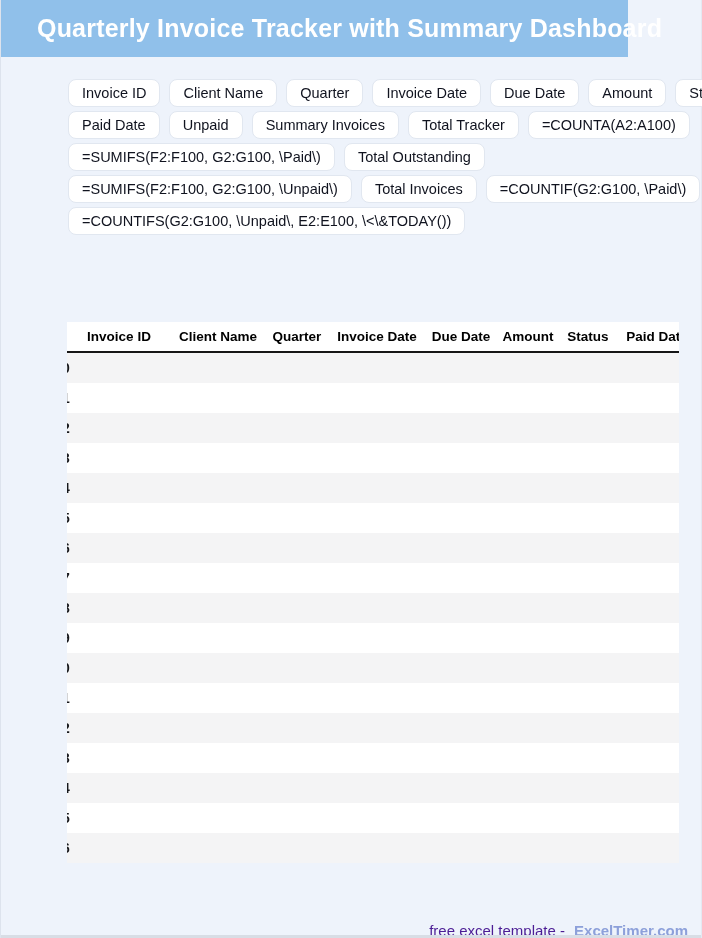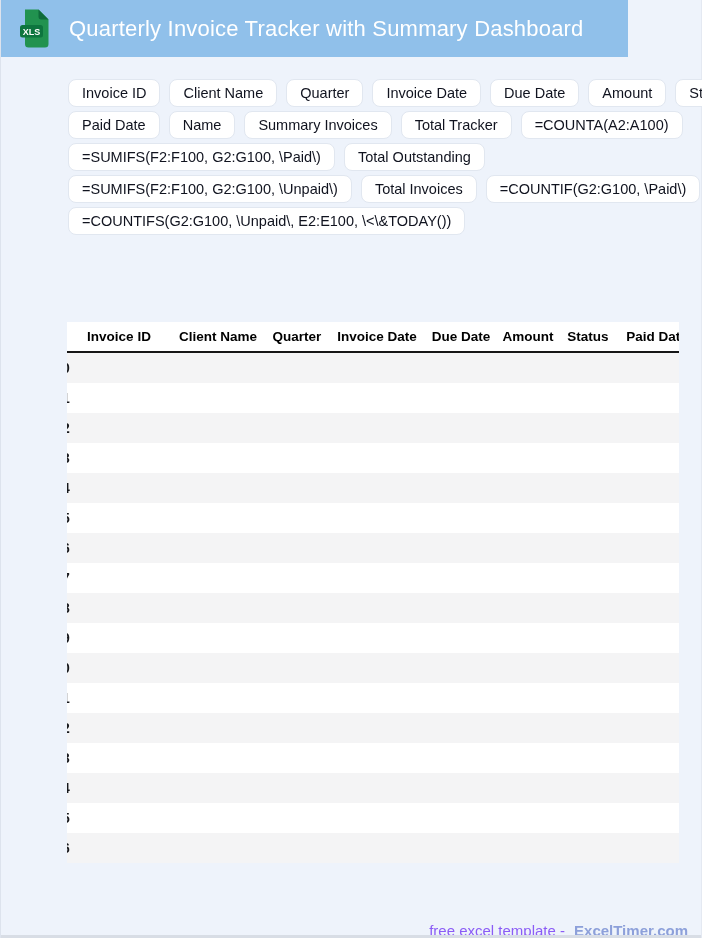--- a/index.html
+++ b/index.html
@@ -19,21 +19,21 @@
     background:#d8dde5;
   }
   
   .topbar{
     position:absolute;left:0;top:0;width:627px;height:57px;
     background:#90c0ea;
     display:flex;align-items:center;
     padding-left:17px;box-sizing:border-box;gap:19px;
   }
   .title{
-    color:#ffffff;font-size:22px;font-weight:400;letter-spacing:.2px;
+    color:#ffffff;font-size:25px;font-weight:700;letter-spacing:.2px;
     white-space:nowrap;
   }
   
   .chips{
     position:absolute;left:67px;top:79px;width:616px;
   }
   .chip-row{display:flex;gap:9px;margin-bottom:4px;}
   .chip{
     background:#ffffff;
     border:1px solid #e1e7f0;
@@ -67,21 +67,21 @@
   .clip-digit{
     display:inline-block;margin-left:-5px;width:14px;
     white-space:nowrap;
   }
   
   .footer{
     position:absolute;top:887px;right:13px;
     display:flex;align-items:baseline;gap:9px;
     font-size:15px;
   }
-  .footer-note{color:#8b5cf6;font-weight:400;}
+  .footer-note{color:#4c1d95;font-weight:400;}
   .footer-brand{color:#8da0da;font-weight:700;text-decoration:none;margin-top:35px;}
 </style>
 </head>
 <body>
 
 <div class="page">
 
   <div class="topbar">
     <svg width="32" height="41" viewBox="0 0 32 41">
       <path d="M7 1.5 h13.5 l10 10 V36 a3.5 3.5 0 0 1 -3.5 3.5 H10.5 A3.5 3.5 0 0 1 7 36 z" fill="#21924f"></path>
@@ -97,21 +97,21 @@
       <div class="chip">Invoice ID</div>
       <div class="chip">Client Name</div>
       <div class="chip">Quarter</div>
       <div class="chip">Invoice Date</div>
       <div class="chip">Due Date</div>
       <div class="chip">Amount</div>
       <div class="chip">Status</div>
     </div>
     <div class="chip-row">
       <div class="chip">Paid Date</div>
-      <div class="chip">Name</div>
+      <div class="chip">Unpaid</div>
       <div class="chip">Summary Invoices</div>
       <div class="chip">Total Tracker</div>
       <div class="chip">=COUNTA(A2:A100)</div>
     </div>
     <div class="chip-row">
       <div class="chip">=SUMIFS(F2:F100, G2:G100, \Paid\)</div>
       <div class="chip">Total Outstanding</div>
     </div>
     <div class="chip-row">
       <div class="chip">=SUMIFS(F2:F100, G2:G100, \Unpaid\)</div>

